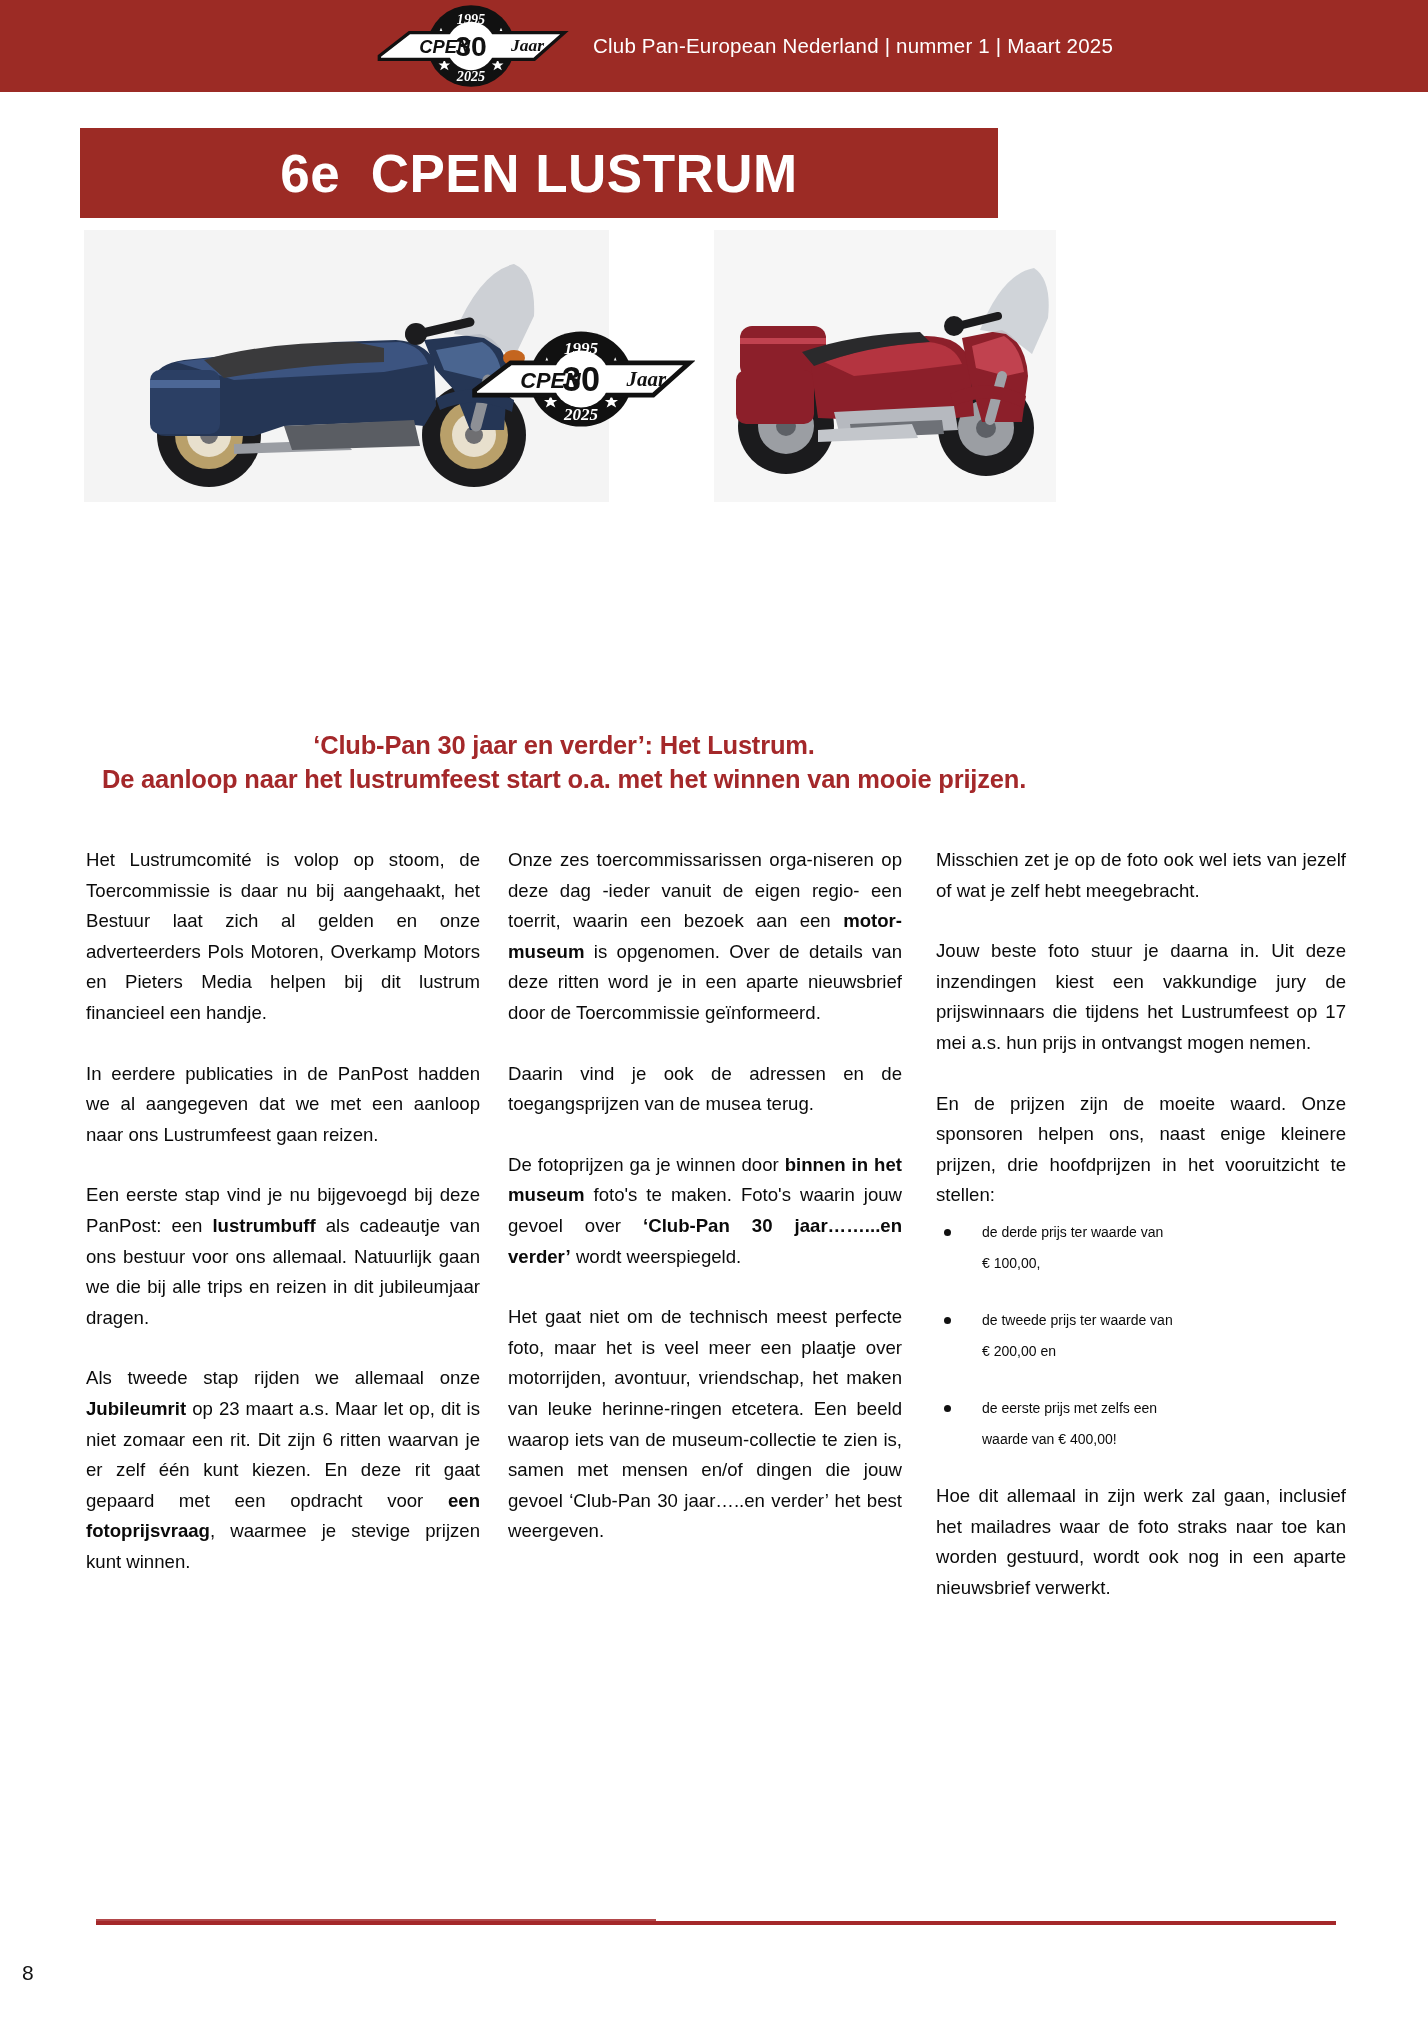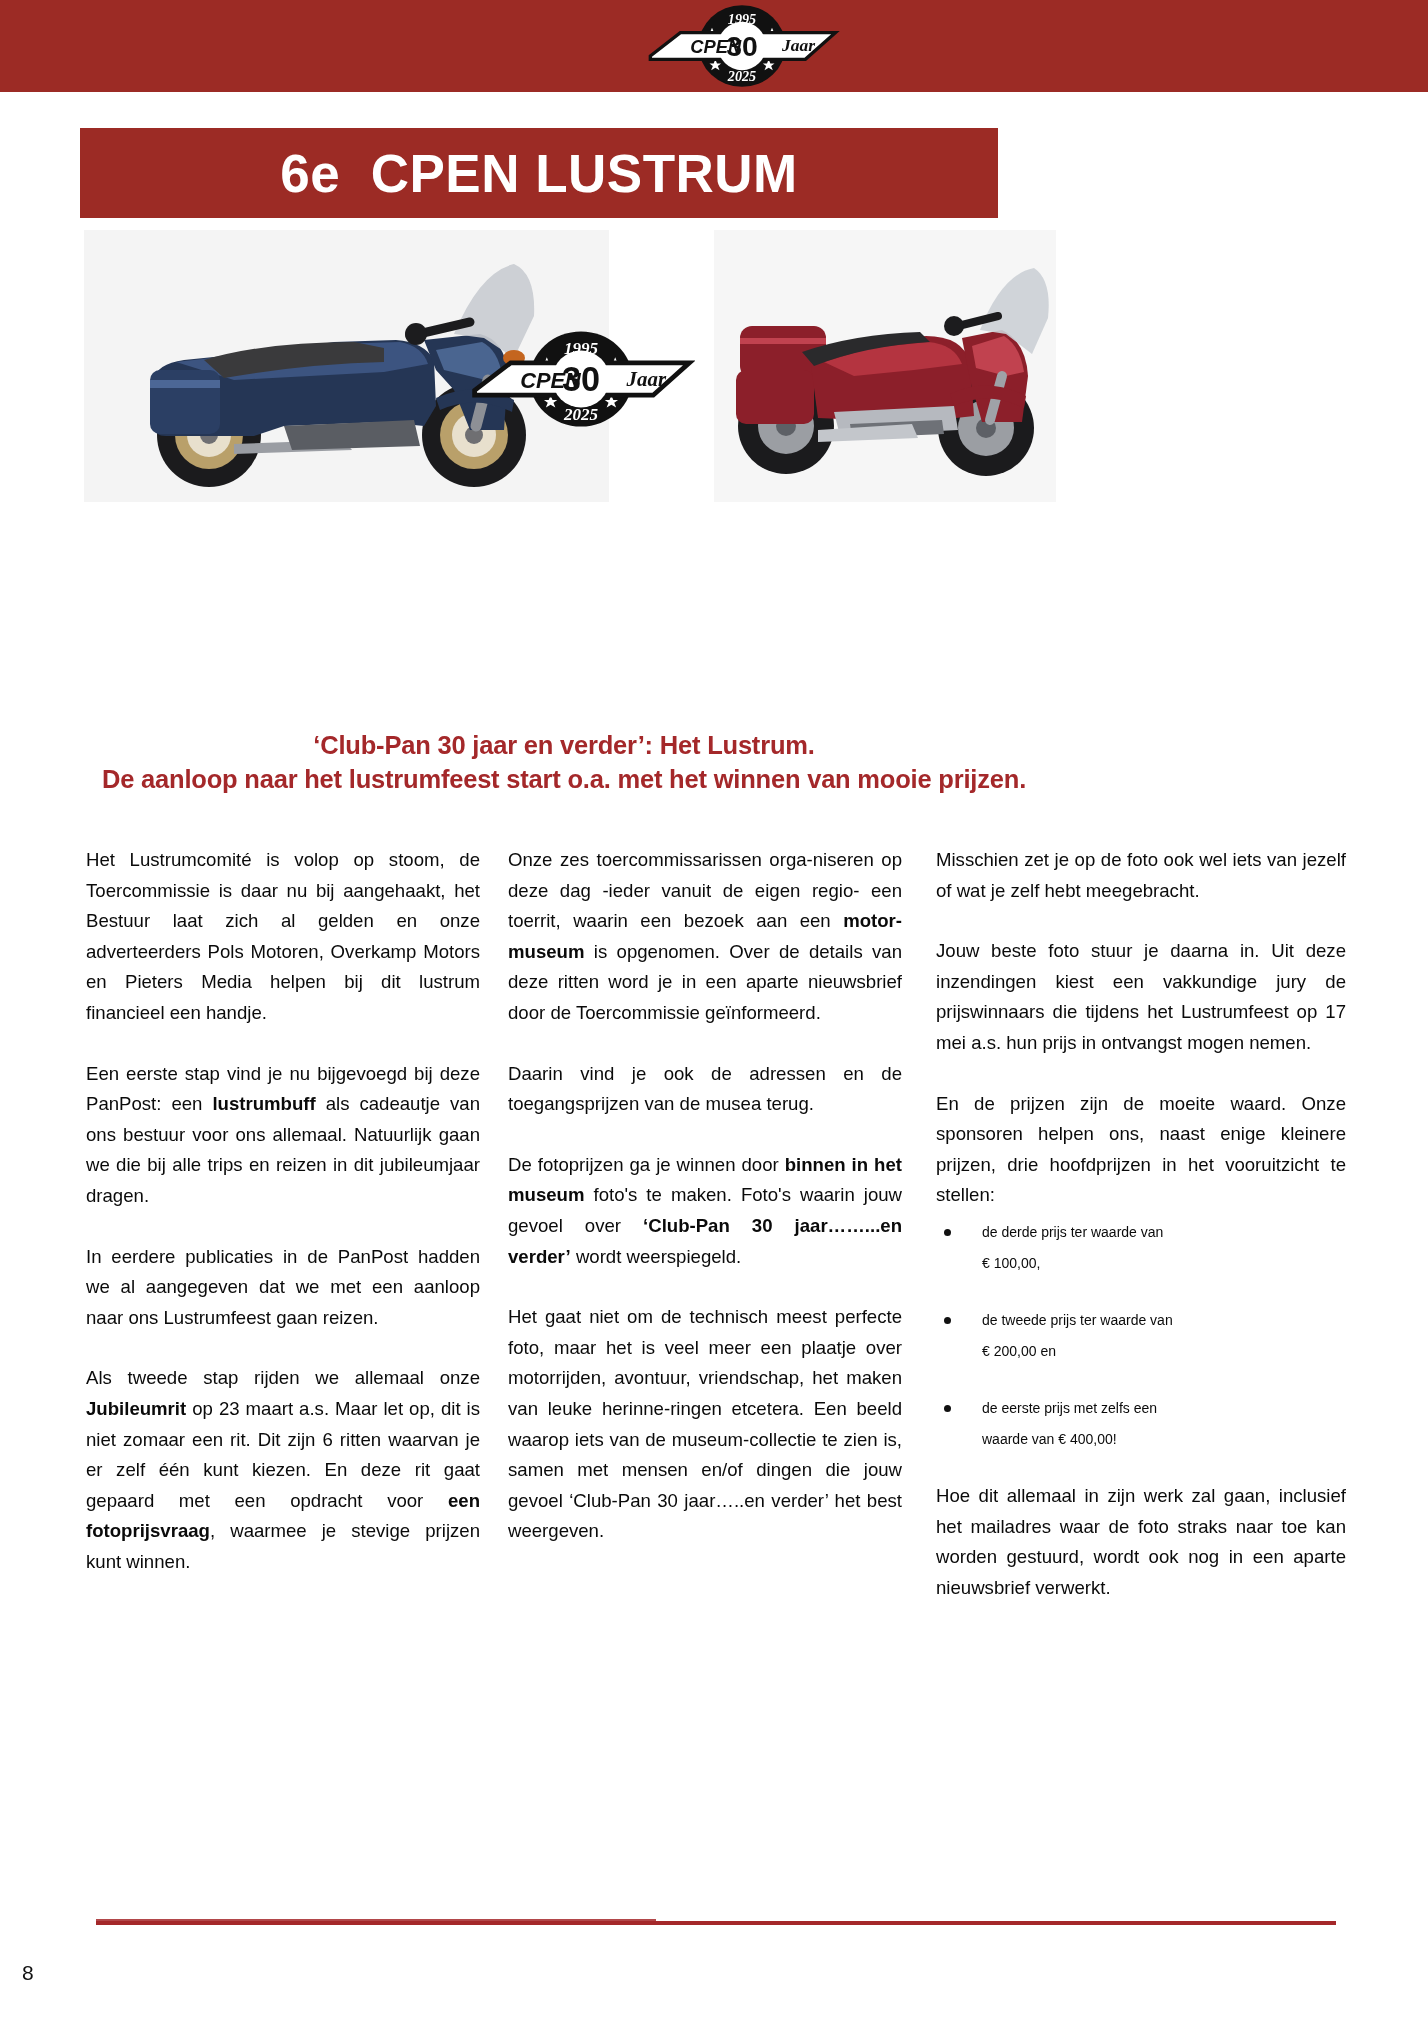--- a/index.html
+++ b/index.html
@@ -155,20 +155,21 @@
         <polygon points="88,66 90,71 95,71 91,74 93,79 88,76 83,79 85,74 81,71 86,71"></polygon>
         <polygon points="152,66 154,71 159,71 155,74 157,79 152,76 147,79 149,74 145,71 150,71"></polygon>
       </g>
       <polygon points="10,62 46,34 232,34 196,66 10,66" fill="#ffffff" stroke="#111111" stroke-width="4"></polygon>
       <circle cx="120" cy="50" r="29" fill="#ffffff"></circle>
       <text x="58" y="58" font-family="Liberation Sans, sans-serif" font-style="italic" font-size="22" font-weight="bold" fill="#111111">CPEN</text>
       <text x="120" y="62" font-family="Liberation Sans, sans-serif" font-size="34" font-weight="bold" fill="#111111" text-anchor="middle">30</text>
       <text x="168" y="56" font-family="Liberation Serif, serif" font-style="italic" font-size="21" font-weight="bold" fill="#111111">Jaar</text>
     </svg>
 
+    <div class="header-title">Club Pan-European Nederland  |  nummer 1 | Maart 2025</div>
   </div>
 </div>
 
 <div class="title-banner">
   <div class="title-banner-text">6e  CPEN LUSTRUM</div>
 </div>
 
 <div class="photo-row">
 
   <div class="photo photo-left">
@@ -281,22 +282,22 @@
 
 <div class="subtitle">
   <div>‘Club-Pan 30 jaar en verder’: Het Lustrum.</div>
   <div>De aanloop naar het lustrumfeest start o.a. met het winnen van mooie prijzen.</div>
 </div>
 
 <div class="cols">
 
   <div class="col col-1">
     <p><span>Het Lustrumcomité is volop op stoom, de Toercommissie is daar nu bij aangehaakt, het Bestuur laat zich al gelden en onze adverteerders Pols Motoren, Overkamp Motors en Pieters Media helpen bij dit lustrum financieel een handje.</span></p>
+    <p><span>In eerdere publicaties in de PanPost hadden we al aangegeven dat we met een aanloop naar ons Lustrumfeest gaan reizen.</span></p>
     <p><span>Een eerste stap vind je nu bijgevoegd bij deze PanPost: een </span><b>lustrumbuff</b><span> als cadeautje van ons bestuur voor ons allemaal. Natuurlijk gaan we die bij alle trips en reizen in dit jubileumjaar dragen.</span></p>
-    <p><span>In eerdere publicaties in de PanPost hadden we al aangegeven dat we met een aanloop naar ons Lustrumfeest gaan reizen.</span></p>
     <p><span>Als tweede stap rijden we allemaal onze </span><b>Jubileumrit</b><span> op 23 maart a.s. Maar let op, dit is niet zomaar een rit. Dit zijn 6 ritten waarvan je er zelf één kunt kiezen. En deze rit gaat gepaard met een opdracht voor </span><b>een fotoprijsvraag</b><span>, waarmee je stevige prijzen kunt winnen.</span></p>
   </div>
   <div class="col-spacer-1"></div>
 
   <div class="col col-2">
     <p><span>Onze zes toercommissarissen orga-niseren op deze dag -ieder vanuit de eigen regio- een toerrit, waarin een bezoek aan een </span><b>motor-museum</b><span> is opgenomen. Over de details van deze ritten word je in een aparte nieuwsbrief door de Toercommissie geïnformeerd.</span></p>
     <p><span>Daarin vind je ook de adressen en de toegangsprijzen van de musea terug.</span></p>
     <p><span>De fotoprijzen ga je winnen door </span><b>binnen in het museum</b><span> foto's te maken. Foto's waarin jouw gevoel over </span><b>‘Club-Pan 30 jaar……...en verder’</b><span> wordt weerspiegeld.</span></p>
     <p><span>Het gaat niet om de technisch meest perfecte foto, maar het is veel meer een plaatje over motorrijden, avontuur, vriendschap, het maken van leuke herinne-ringen etcetera. Een beeld waarop iets van de museum-collectie te zien is, samen met mensen en/of dingen die jouw gevoel ‘Club-Pan 30 jaar…..en verder’ het best weergeven.</span></p>
   </div>

